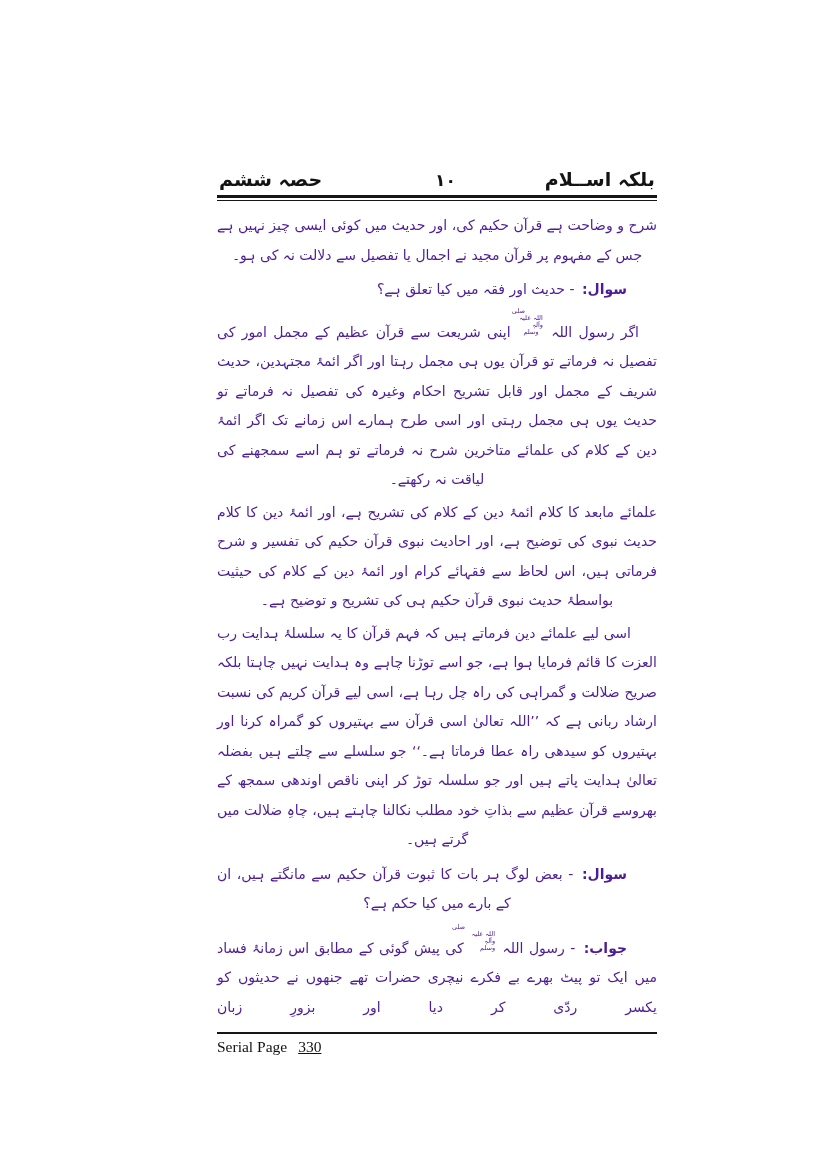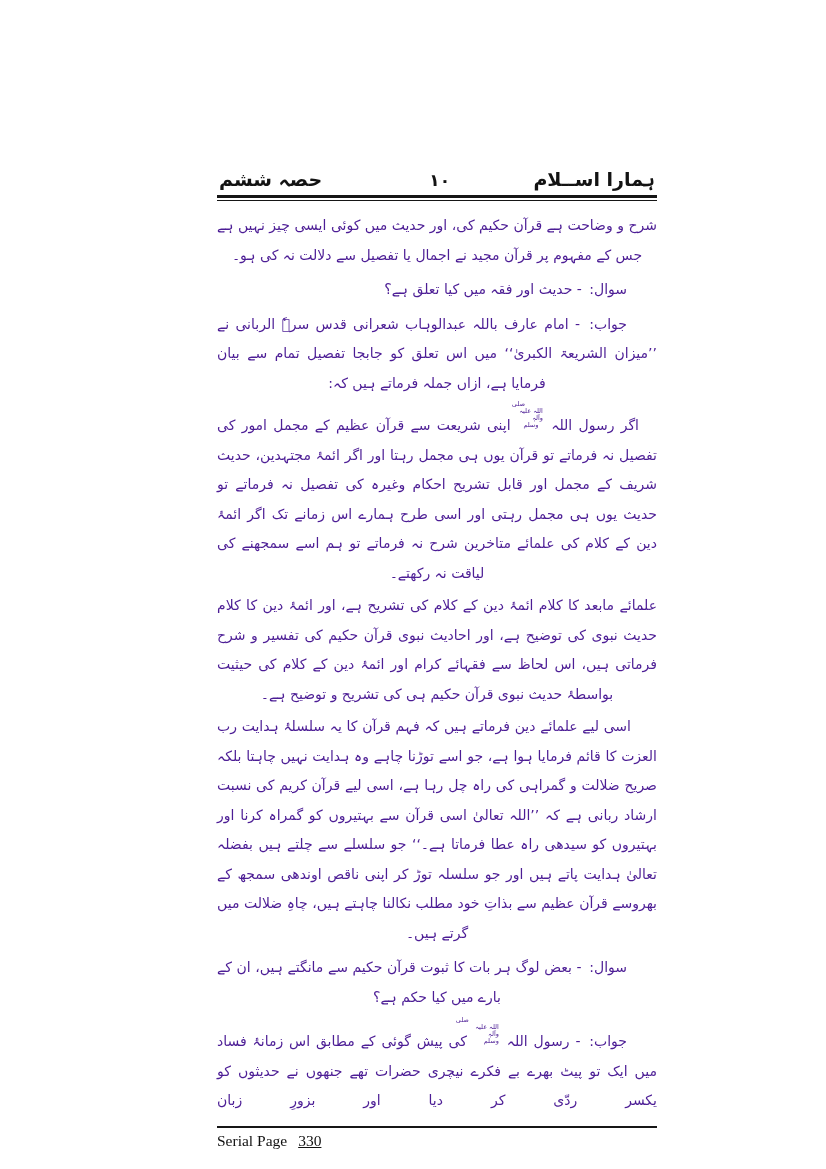--- a/index.html
+++ b/index.html
@@ -52,21 +52,21 @@
   }
   .bodytext p { margin: 0 0 3px 0; text-align: justify; text-align-last: center; }
   .p-cont  { text-indent: 0; }
   .p-q     { text-indent: 30px; text-align-last: right !important; margin-top: 5px !important; }
   .p-q2    { text-indent: 30px; margin-top: 5px !important; }
   .p-a     { text-indent: 30px; margin-top: 5px !important; }
   .p-quote { text-indent: 18px; }
   .p-plain { text-indent: 0; }
   .p-ind   { text-indent: 26px; }
   .p-a2    { text-indent: 30px; text-align-last: justify !important; margin-top: 5px !important; }
-  .plabel  { font-weight: normal; margin-inline-end: 3px; }
+  .plabel  { font-weight: bold; margin-inline-end: 3px; }
   
   .saw {
     display: inline-block;
     width: 24px;
     font-size: 6.5px;
     line-height: 7px;
     text-align: right;
     vertical-align: 3px;
     margin: 0 2px;
     white-space: normal;
@@ -86,41 +86,37 @@
   }
   .serial .num { margin-left: 11px; text-decoration: underline; }
 </style>
 </head>
 <body>
 
 <div class="page">
   <div class="content">
 
     <header class="pagehead">
-      <span>ہمارا اســلام</span>
+      <span>بلکہ اســلام</span>
       <span class="pnum">۱۰</span>
       <span>حصہ ششم</span>
     </header>
     <div class="double-rule"></div>
 
     <main class="bodytext">
 
       <p class="p-cont">
         <span>شرح و وضاحت ہے قرآن حکیم کی، اور حدیث میں کوئی ایسی چیز نہیں ہے جس کے مفہوم پر قرآن مجید نے اجمال یا تفصیل سے دلالت نہ کی ہو۔</span>
       </p>
 
       <p class="p-q">
         <span class="plabel">سوال:</span>
         <span>- حدیث اور فقہ میں کیا تعلق ہے؟</span>
       </p>
 
-      <p class="p-a">
-        <span class="plabel">جواب:</span>
-        <span>- امام عارف باللہ عبدالوہاب شعرانی قدس سرہٗ الربانی نے ’’میزان الشریعۃ الکبریٰ‘‘ میں اس تعلق کو جابجا تفصیل تمام سے بیان فرمایا ہے، ازاں جملہ فرماتے ہیں کہ:</span>
-      </p>
 
       <p class="p-quote">
         <span>اگر رسول اللہ</span>
         <span class="saw">صلی اللہ علیہ وآلہٖ وسلم</span>
         <span>اپنی شریعت سے قرآن عظیم کے مجمل امور کی تفصیل نہ فرماتے تو قرآن یوں ہی مجمل رہتا اور اگر ائمۂ مجتہدین، حدیث شریف کے مجمل اور قابل تشریح احکام وغیرہ کی تفصیل نہ فرماتے تو حدیث یوں ہی مجمل رہتی اور اسی طرح ہمارے اس زمانے تک اگر ائمۂ دین کے کلام کی علمائے متاخرین شرح نہ فرماتے تو ہم اسے سمجھنے کی لیاقت نہ رکھتے۔</span>
       </p>
 
       <p class="p-plain">
         <span>علمائے مابعد کا کلام ائمۂ دین کے کلام کی تشریح ہے، اور ائمۂ دین کا کلام حدیث نبوی کی توضیح ہے، اور احادیث نبوی قرآن حکیم کی تفسیر و شرح فرماتی ہیں، اس لحاظ سے فقہائے کرام اور ائمۂ دین کے کلام کی حیثیت بواسطۂ حدیث نبوی قرآن حکیم ہی کی تشریح و توضیح ہے۔</span>
       </p>

